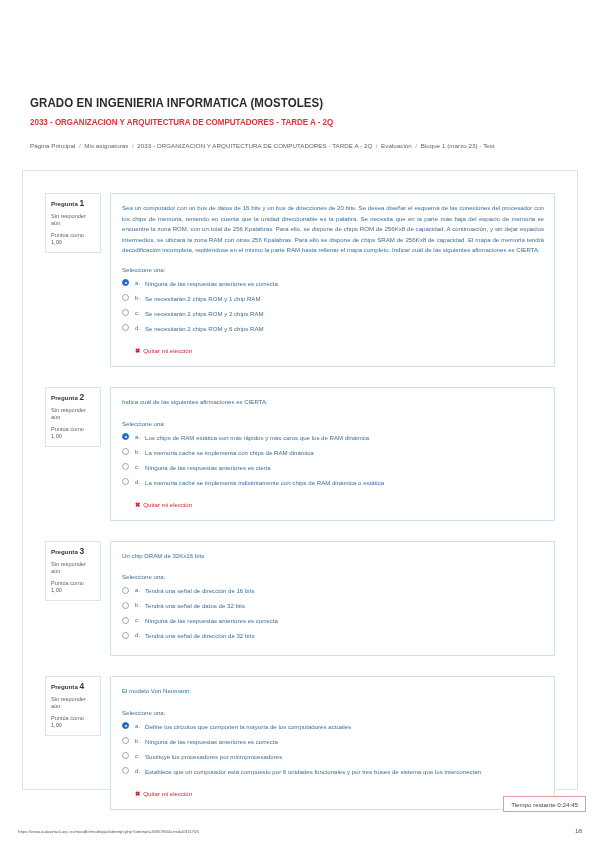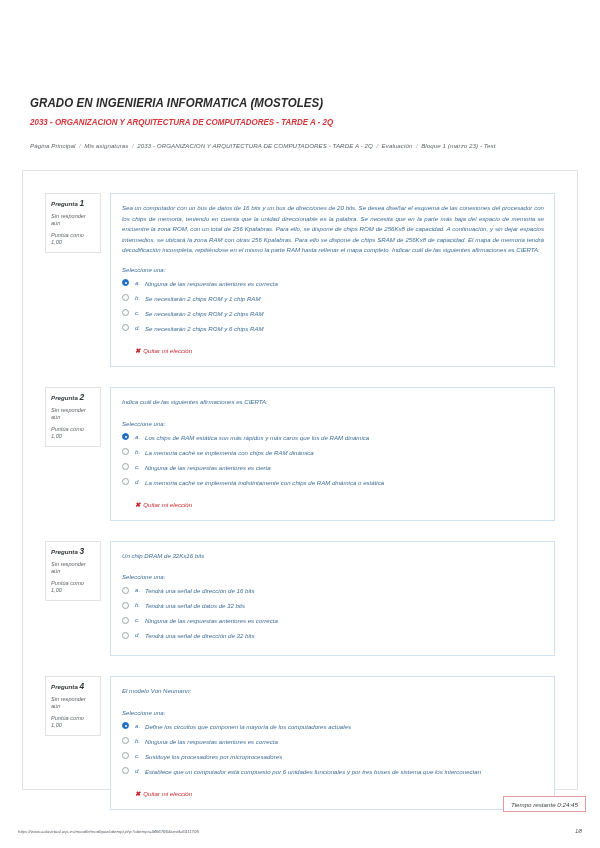--- a/index.html
+++ b/index.html
@@ -7,21 +7,20 @@
     margin: 0; padding: 0;
     background: #ffffff;
     width: 600px; height: 848px;
     font-family: "Liberation Sans", sans-serif;
   }
   .page {
     position: relative;
     width: 600px; height: 848px;
     background: #ffffff;
     overflow: hidden;
-    font-style: italic;
   }
 
   
   .hdr { padding: 0 30px; }
   .course-title {
     font-size: 12.5px;
     font-weight: 700;
     color: #2b2b2b;
     letter-spacing: 0.1px;
     margin: 0;

